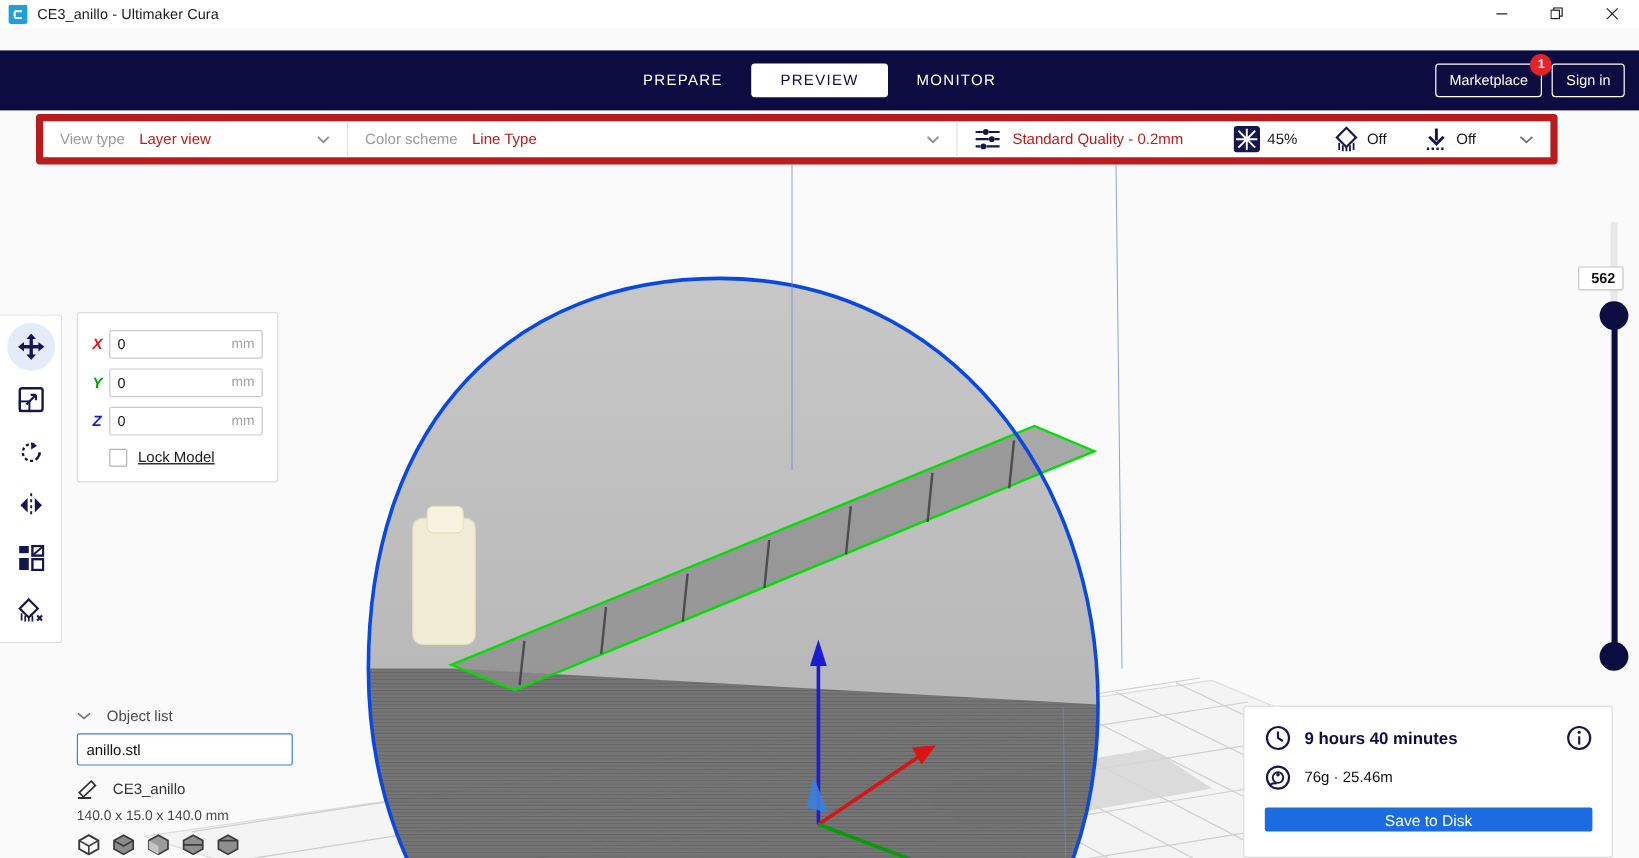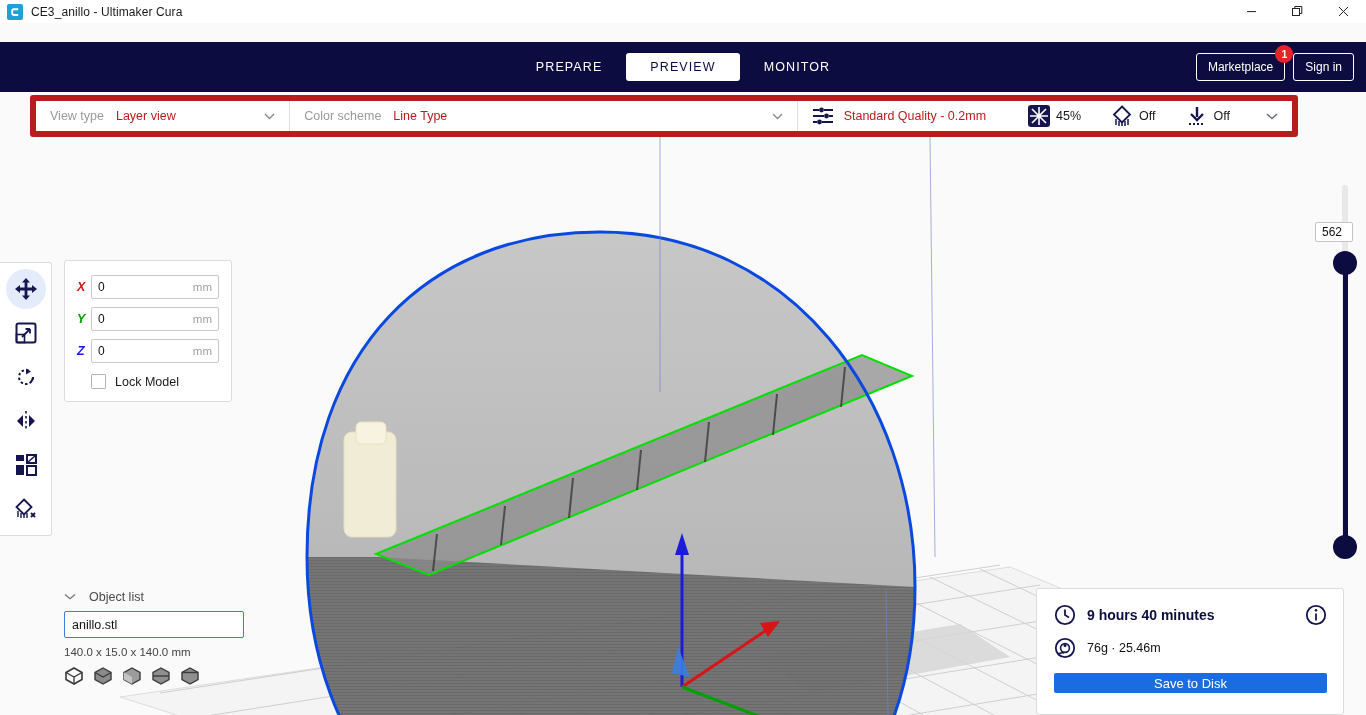--- a/index.html
+++ b/index.html
@@ -117,21 +117,21 @@
   .axis { width: 14px; font-size: 12.5px; font-weight: 700; font-style: italic; }
   .axis.x { color: #d81414; }
   .axis.y { color: #00a000; }
   .axis.z { color: #1c1cd8; }
   .pos-input {
     flex: 1; height: 24px; border: 1px solid #c9c9c9; border-radius: 2px;
     background: #fff; display: flex; align-items: center; padding: 0 6px;
   }
   .pos-input .val { font-size: 12px; color: #111; }
   .pos-input .unit { margin-left: auto; font-size: 11.5px; color: #a0a0a0; }
-  .lock-row { display: flex; align-items: flex-end; margin-top: 11px; padding-left: 14px; }
+  .lock-row { display: flex; align-items: flex-start; margin-top: 11px; padding-left: 14px; text-decoration: underline; }
   .cbox { width: 15px; height: 15px; border: 1px solid #b5b5b5; background: #fff; border-radius: 1px; }
   .lock-label { font-size: 12.5px; color: #1a1a1a; margin-left: 9px; }
 
   
   .objlist { position: absolute; left: 64px; top: 590px; width: 250px; }
   .objlist-head { display: flex; align-items: center; gap: 13px; margin-bottom: 7px; }
   .objlist-title { font-size: 12.5px; color: #4a4a4a; }
   .obj-field {
     width: 180px; height: 27px; border: 1px solid #3a7fe0; border-radius: 2px;
     background: #fff; display: flex; align-items: center; padding: 0 7px;
@@ -172,21 +172,21 @@
   .ls-handle {
     position: absolute; left: -6px; width: 24px; height: 24px;
     border-radius: 50%; background: #0c0c41;
   }
   .ls-handle.top { top: 66px; }
   .ls-handle.bottom { bottom: -4px; }
   .ls-value {
     position: absolute; left: -24px; top: 37px;
     min-width: 38px; padding: 2px 6px; background: #ffffff;
     border: 1px solid #c4c4c4; border-radius: 2px;
-    font-size: 12px; color: #111; text-align: left;
+    font-size: 12px; color: #111; text-align: right; font-weight: bold;
   }
 
   svg { display: block; }
 </style>
 </head>
 <body>
 
 <div id="app">
 
   <div class="titlebar">
@@ -494,20 +494,29 @@
       <span>
         <svg width="12" height="8" viewBox="0 0 12 8">
             <path d="M1 1.5l5 4.2 5-4.2" fill="none" stroke="#777" stroke-width="1.4"></path>
           </svg>
       </span>
       <span class="objlist-title">Object list</span>
     </div>
     <div class="obj-field">
       <span class="t">anillo.stl</span>
     </div>
+    <div class="printer-row">
+      <span>
+        <svg width="19" height="16" viewBox="0 0 19 16">
+          <path d="M2 10.5L12 1l3.5 3.5-10 9.5z" fill="none" stroke="#333" stroke-width="1.4"></path>
+          <path d="M1 15h11" stroke="#333" stroke-width="1.8"></path>
+        </svg>
+      </span>
+      <span class="printer-name">CE3_anillo</span>
+    </div>
     <div class="dims">140.0 x 15.0 x 140.0 mm</div>
     <div class="mesh-icons">
       <span>
         <svg width="20" height="18" viewBox="0 0 20 18">
             <path d="M10 1l8 4.5v7L10 17 2 12.5v-7z" fill="none" stroke="#3a3a3a" stroke-width="1.6"></path>
             <path d="M2 5.5l8 4.5 8-4.5M10 10v7" fill="none" stroke="#3a3a3a" stroke-width="1.3"></path>
           </svg>
       </span>
       <span>
         <svg width="20" height="18" viewBox="0 0 20 18">

